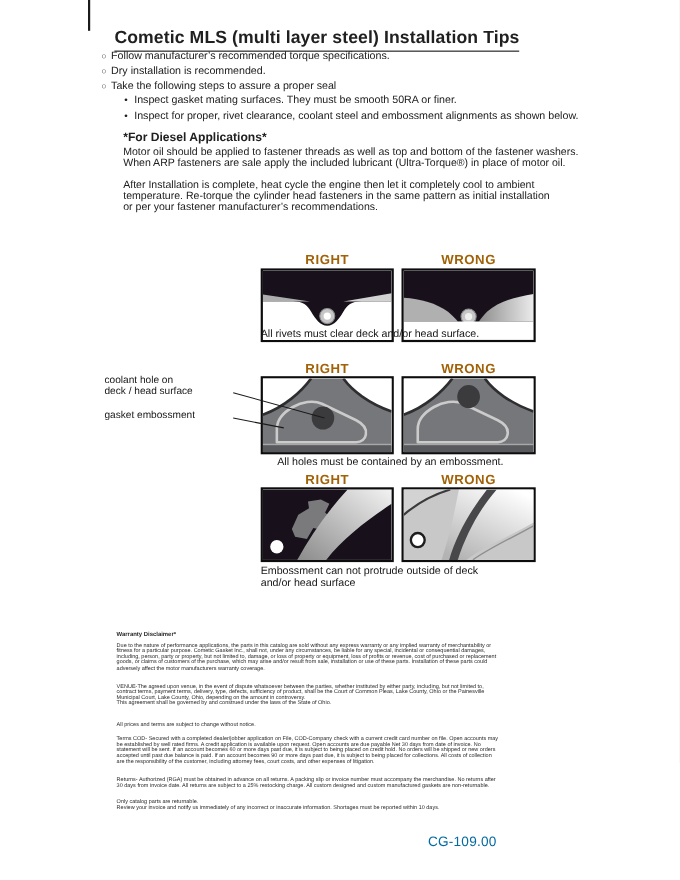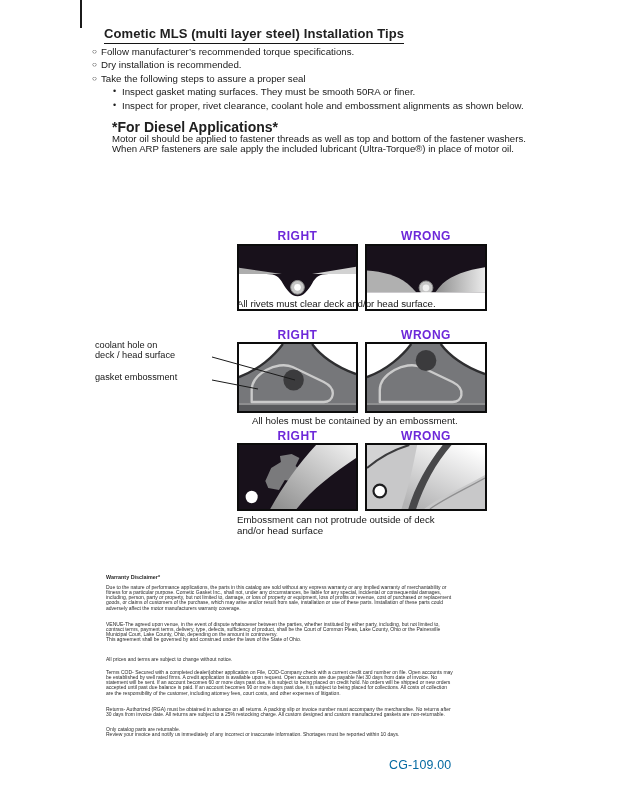--- a/index.html
+++ b/index.html
@@ -8,37 +8,37 @@
     background:#ffffff; overflow:hidden;
     font-family:"Liberation Sans", sans-serif; color:#202020;
     -webkit-font-smoothing:antialiased;
   }
   .abs { position:absolute; }
   .pre { white-space:pre-line; }
 
   .crop-mark { left:80px; top:0; width:1.5px; height:28px; background:#1b1b1b; }
 
   .doc-title {
-    left:104px; top:26px; font-size:13px; font-weight:700;
+    left:104px; top:26px; font-size:16px; font-weight:700;
     border-bottom:1.6px solid #141414; padding-bottom:2px; letter-spacing:.1px;
   }
 
   .tips { left:92px; top:45px; font-size:9.7px; line-height:13.4px; }
   .tip-row { display:flex; }
   .tip-bullet { width:9px; font-size:8px; line-height:13.4px; }
   .tip-sub { margin-left:21px; }
   .tip-sub .tip-bullet { font-size:9px; }
 
-  .diesel-heading { left:112px; top:119px; font-size:14px; font-weight:700; }
+  .diesel-heading { left:112px; top:119px; font-size:11px; font-weight:700; }
   .body-para { left:112px; top:0; width:432px; font-size:9.6px; line-height:10.2px; }
   .para1 { top:134px; }
   .para2 { top:164px; }
   .retorque-note { top:204px; }
 
-  .fig-label { position:absolute; font-size:12px; font-weight:600; letter-spacing:.5px; text-align:center; color:#6d28d9; }
+  .fig-label { position:absolute; font-size:12px; font-weight:600; letter-spacing:.5px; text-align:center; color:#a16207; }
   .caption { position:absolute; font-size:9.7px; line-height:10.6px; color:#161616; }
   .diag { position:absolute; border:2px solid #0c0c0c; box-sizing:border-box; background:#fff; }
   .diag svg { display:block; width:100%; height:100%; }
 
   .ann { position:absolute; left:95px; width:115px; font-size:9.2px; line-height:10px; color:#161616; }
   .leader-svg { position:absolute; left:205px; top:338px; width:105px; height:58px; z-index:5; pointer-events:none; }
 
   .disc { position:absolute; left:106px; width:420px; font-size:5px; line-height:5.15px; color:#2a2a2a; }
   .disc-heading { font-weight:700; font-size:5.4px; }
 
@@ -65,27 +65,30 @@
     <div class="tip-row">
       <span class="tip-bullet">○</span>
       <span>Take the following steps to assure a proper seal</span>
     </div>
     <div class="tip-row tip-sub">
       <span class="tip-bullet">•</span>
       <span>Inspect gasket mating surfaces.  They must be smooth 50RA or finer.</span>
     </div>
     <div class="tip-row tip-sub">
       <span class="tip-bullet">•</span>
-      <span>Inspect for proper, rivet clearance, coolant hole and embossment alignments as shown below.</span>
+      <span>Inspect for proper, rivet clearance, coolant steel and embossment alignments as shown below.</span>
     </div>
   </div>
 
   <div class="abs diesel-heading">*For Diesel Applications*</div>
   <div class="abs body-para para1 pre">Motor oil should be applied to fastener threads as well as top and bottom of the fastener washers.
 When ARP fasteners are sale apply the included lubricant (Ultra-Torque®) in place of motor oil.</div>
+  <div class="abs body-para para2 pre">After Installation is complete, heat cycle the engine then let it completely cool to ambient
+temperature. Re-torque the cylinder head fasteners in the same pattern as initial installation
+or per your fastener manufacturer’s recommendations.</div>
 
   <div class="fig-label" style="left:237px; top:229px; width:121px;">RIGHT</div>
   <div class="fig-label" style="left:365px; top:229px; width:122px;">WRONG</div>
 
   <div class="diag" style="left:237px; top:244px; width:121px; height:67px;">
     <svg viewBox="0 0 120 64" preserveAspectRatio="none">
       <rect width="120" height="64" fill="#18111b"></rect>
       <polygon points="0,22 44,28.5 0,28.5" fill="#adadad"></polygon>
       <polygon points="120,21 75,28.5 120,28.5" fill="#d2d2d2"></polygon>
       <path d="M0,28.5 L28,28.5 C38,28.5 41,31.5 45,38 C49,44.5 53.5,51 60,51 C66.5,51 71,44.5 75,38 C79,31.5 82,28.5 92,28.5 L120,28.5 L120,64 L0,64 Z" fill="#ffffff"></path>

